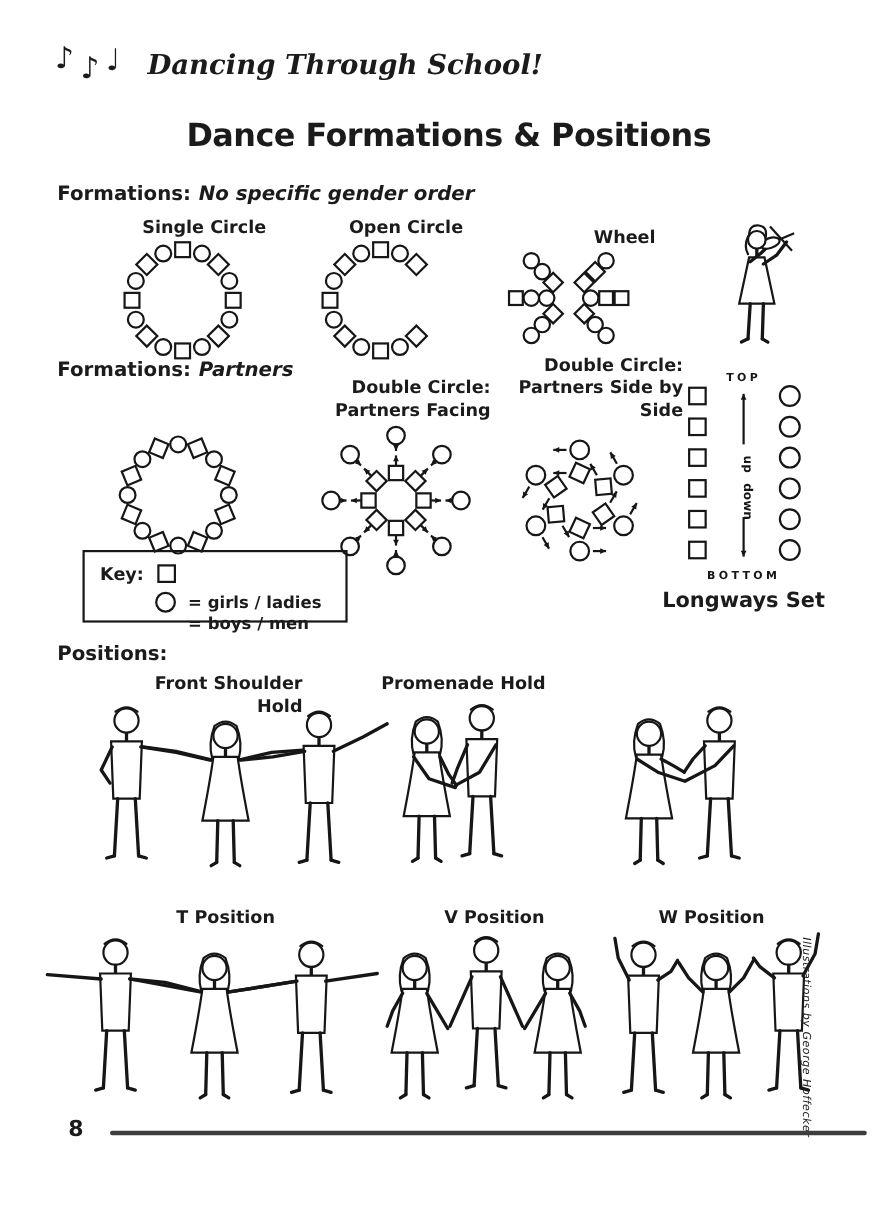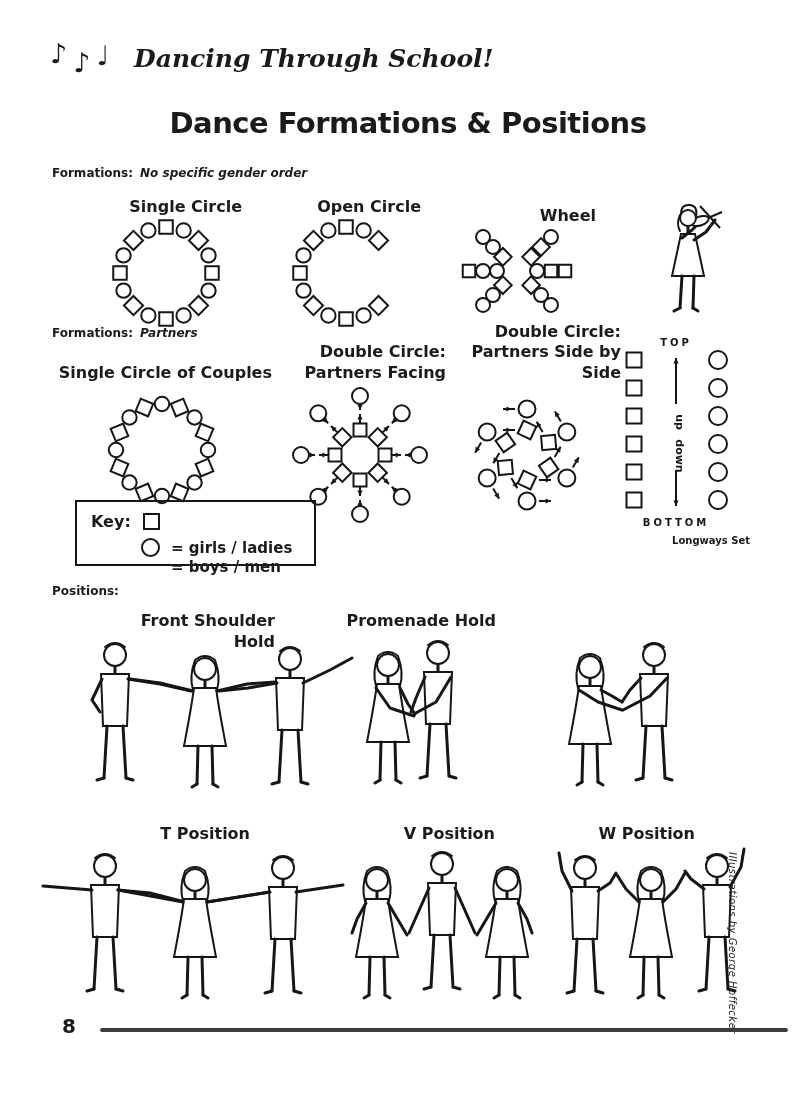--- a/index.html
+++ b/index.html
@@ -5,34 +5,34 @@
   html,body{margin:0;padding:0;background:#fff;}
   .page{position:relative;width:800px;height:1099px;background:#ffffff;
         font-family:"DejaVu Sans",sans-serif;color:#1b1b1b;overflow:hidden;}
   .abs{position:absolute;}
   .notes{left:50px;top:38px;font-size:27px;letter-spacing:6px;}
   .notes .n2{position:relative;top:9px;}
   .notes .n3{position:relative;top:2px;}
   .book-title{left:134px;top:44px;font-family:"DejaVu Serif",serif;font-style:italic;
               font-size:25px;font-weight:600;}
   .page-title{left:8px;top:106px;width:800px;text-align:center;font-size:29px;font-weight:700;letter-spacing:-0.5px;}
-  .sechead{font-size:12px;font-weight:700;}
+  .sechead{font-size:18px;font-weight:700;}
   .sechead .qual{font-style:italic;margin-left:7px;}
   .sec1{left:52px;top:166px;}
   .sec2{left:52px;top:326px;}
   .sec3{left:52px;top:584px;}
   .caption{font-weight:700;font-size:16px;text-align:right;line-height:1.3;}
   .cap-sc{left:90px;top:197px;width:152px;}
   .cap-oc{left:269px;top:197px;width:152px;}
   .cap-wh{left:444px;top:206px;width:152px;}
   .cap2{display:flex;flex-direction:column;justify-content:flex-end;height:46px;}
   .cap-couples{left:58px;top:338px;width:214px;}
   .cap-dcf{left:278px;top:338px;width:168px;}
   .cap-dcs{left:443px;top:338px;width:178px;}
-  .cap-lw{left:600px;top:534px;width:150px;font-size:10px;}
+  .cap-lw{left:600px;top:534px;width:150px;font-size:19px;}
   .cap-fsh{left:95px;top:611px;width:180px;}
   .cap-ph{left:330px;top:611px;width:166px;}
   .cap-thj{left:535px;top:611px;width:170px;}
   .cap-tp{left:100px;top:824px;width:150px;}
   .cap-vp{left:345px;top:824px;width:150px;}
   .cap-wp{left:545px;top:824px;width:150px;}
   .keybox{left:75px;top:500px;width:237px;height:62px;border:2.5px solid #161616;}
   .keybox .klabel{position:absolute;left:14px;top:10px;font-size:16px;font-weight:700;}
   .keybox .ksq{position:absolute;left:66px;top:11px;width:13px;height:13px;border:2.2px solid #161616;background:#fff;}
   .keybox .kci{position:absolute;left:64px;top:36px;width:15px;height:15px;border:2.2px solid #161616;border-radius:50%;background:#fff;}
@@ -130,23 +130,20 @@
       <polyline points="58,40 70,32 79,20" class="limb" stroke-width="2.5"></polyline>
       <ellipse cx="64" cy="21" rx="9" ry="4.5" transform="rotate(-18 64 21)" class="shp"></ellipse>
       <line x1="72" y1="18" x2="86" y2="12" class="ln"></line>
       <line x1="84" y1="28" x2="64" y2="6" class="ln" stroke-width="1.5"></line>
       <circle cx="52" cy="18" r="8" class="shp"></circle>
       <path d="M45 14 Q45 4 54 5 Q62 6 60 16 M44 15 Q40 24 44 31" class="hair"></path>
     </svg>
 
   <div class="abs sechead sec2"><span>Formations:</span><span class="qual">Partners</span></div>
 
-  <div class="abs caption cap2 cap-couples">
-    <span>Single Circle of Couples</span>
-  </div>
   <div class="abs caption cap2 cap-dcf">
     <span>Double Circle:</span>
     <span>Partners Facing</span>
   </div>
   <div class="abs caption cap2 cap-dcs">
     <span>Double Circle:</span>
     <span>Partners Side by Side</span>
   </div>
 
   <svg id="svg-cc" style="left:102px;top:390px" width="120" height="120">

